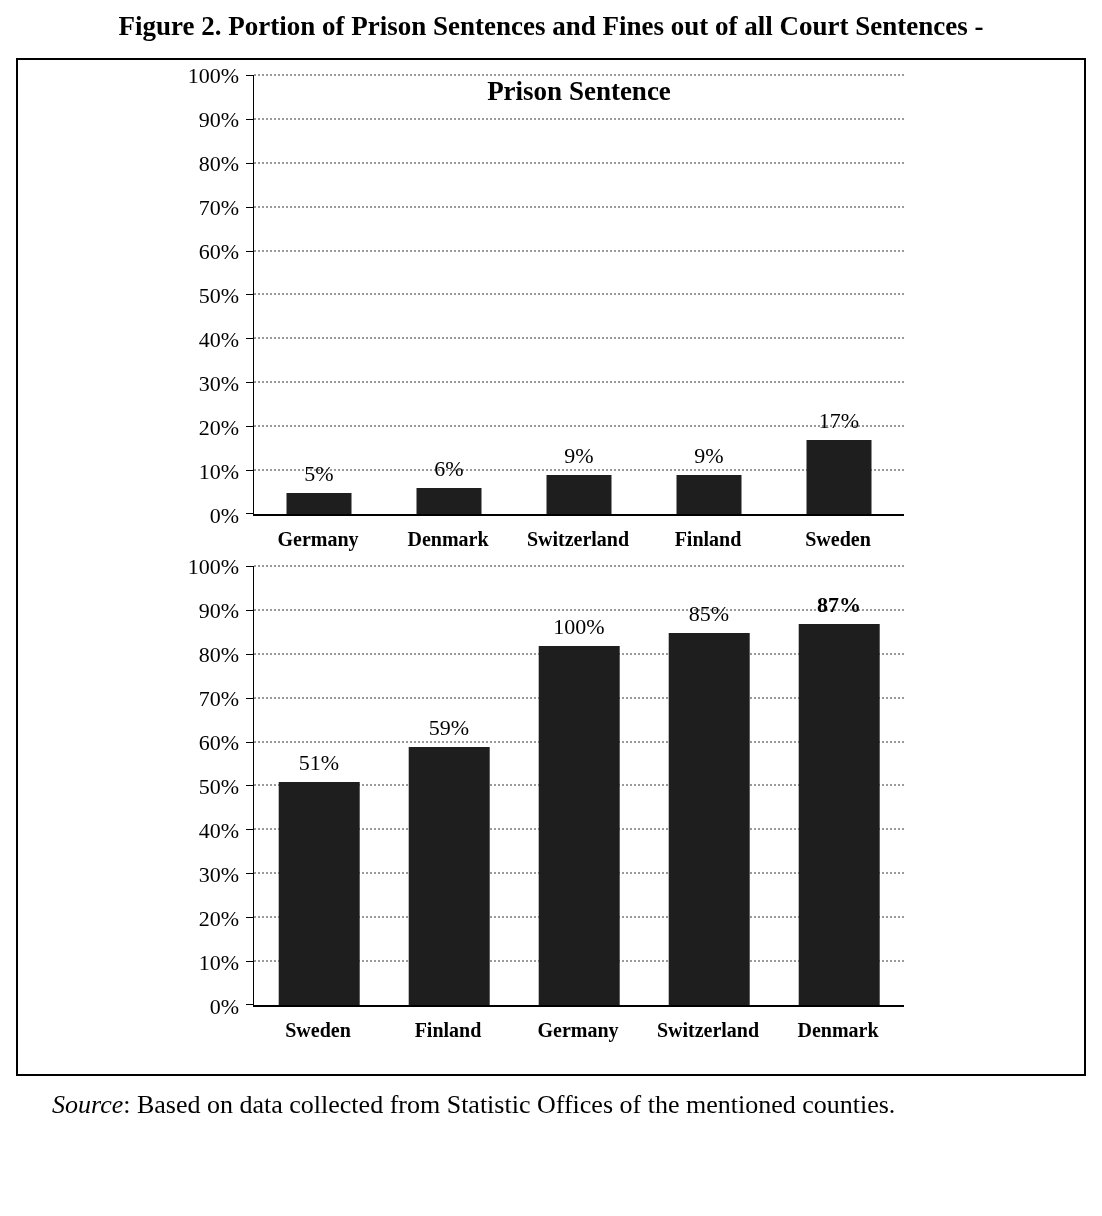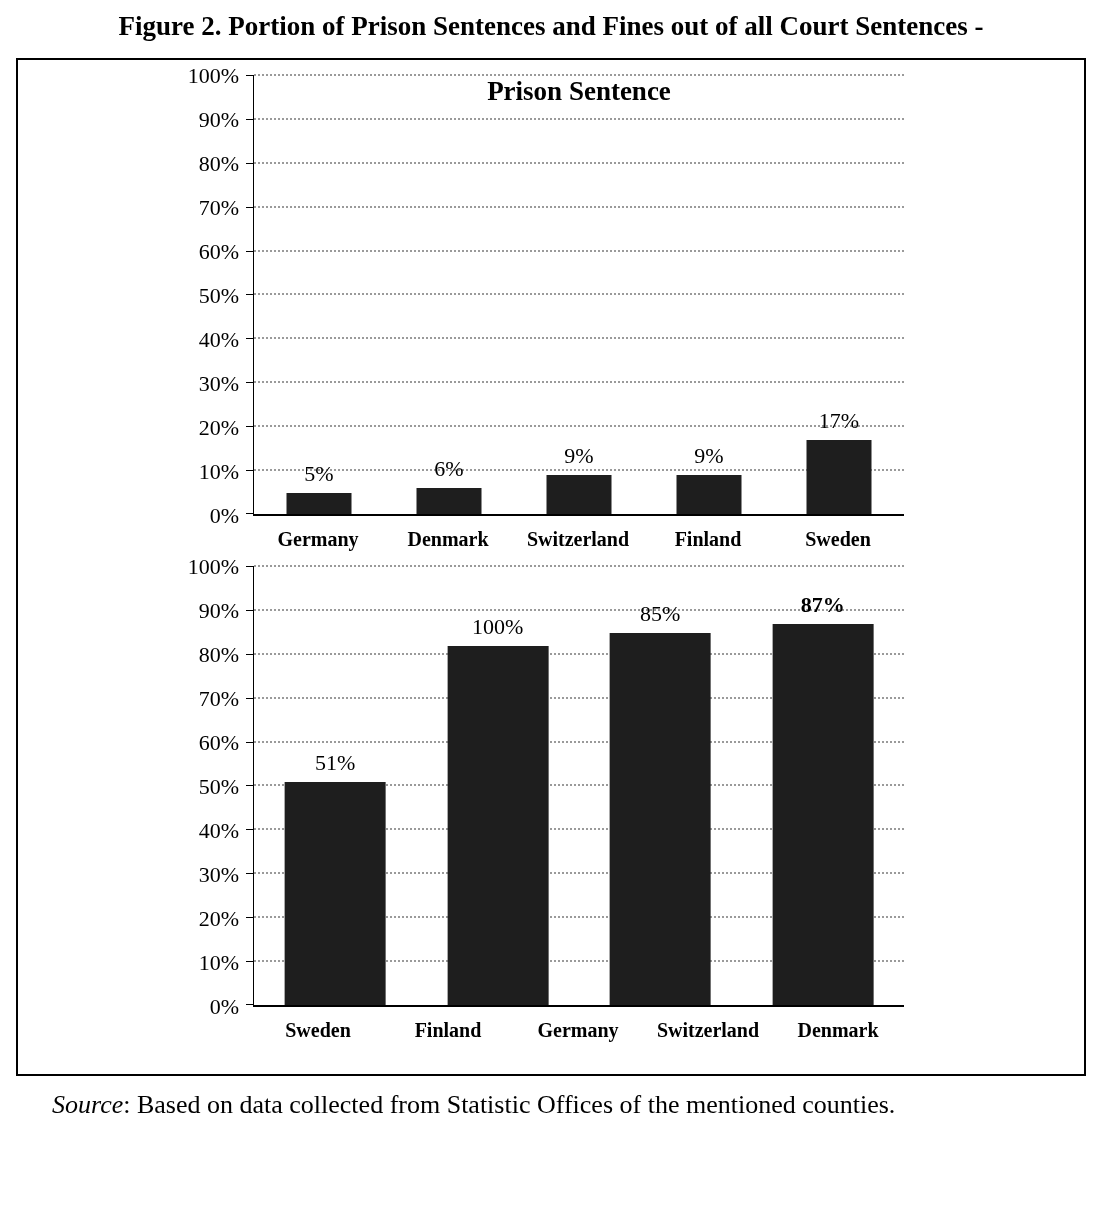--- a/index.html
+++ b/index.html
@@ -225,20 +225,24 @@
             <div class="ytick" style="bottom: 90%;">90%</div>
             <div class="ytick" style="bottom: 100%;">100%</div>
           </div>
         <div class="plot">
           <div class="bars">
               <div class="slot">
                 <div class="bar" style="height: 51%; background: rgb(30, 30, 30);"></div>
                 <div class="bar-label" style="bottom: calc(51% + 8px);">51%</div>
               </div>
               <div class="slot">
+                <div class="bar" style="height: 59%; background: rgb(30, 30, 30);"></div>
+                <div class="bar-label" style="bottom: calc(59% + 8px);">59%</div>
+              </div>
+              <div class="slot">
                 <div class="bar" style="height: 82%; background: rgb(30, 30, 30);"></div>
                 <div class="bar-label" style="bottom: calc(82% + 8px);">100%</div>
               </div>
               <div class="slot">
                 <div class="bar" style="height: 85%; background: rgb(30, 30, 30);"></div>
                 <div class="bar-label" style="bottom: calc(85% + 8px);">85%</div>
               </div>
               <div class="slot">
                 <div class="bar" style="height: 87%; background: rgb(30, 30, 30);"></div>
                 <div class="bar-label" style="bottom: calc(87% + 8px); font-weight: bold;">87%</div>

